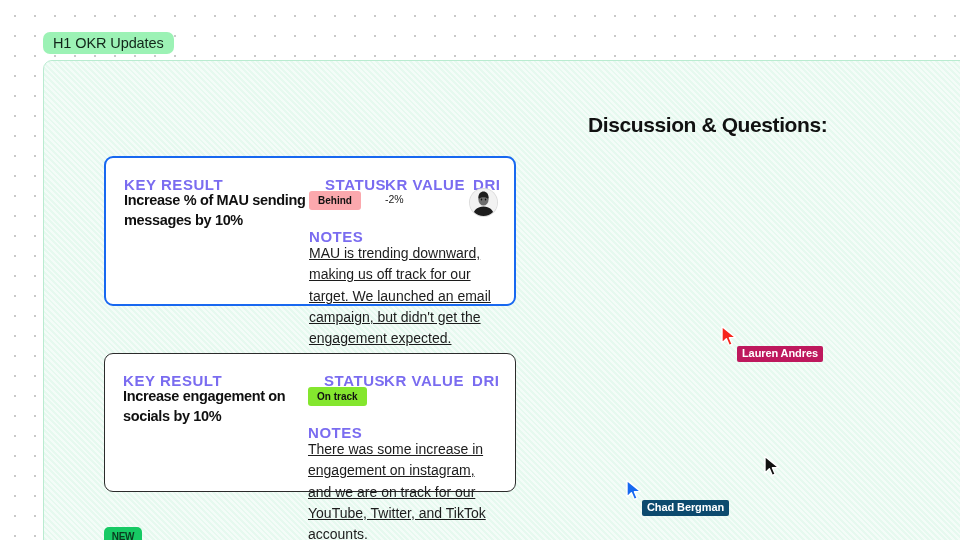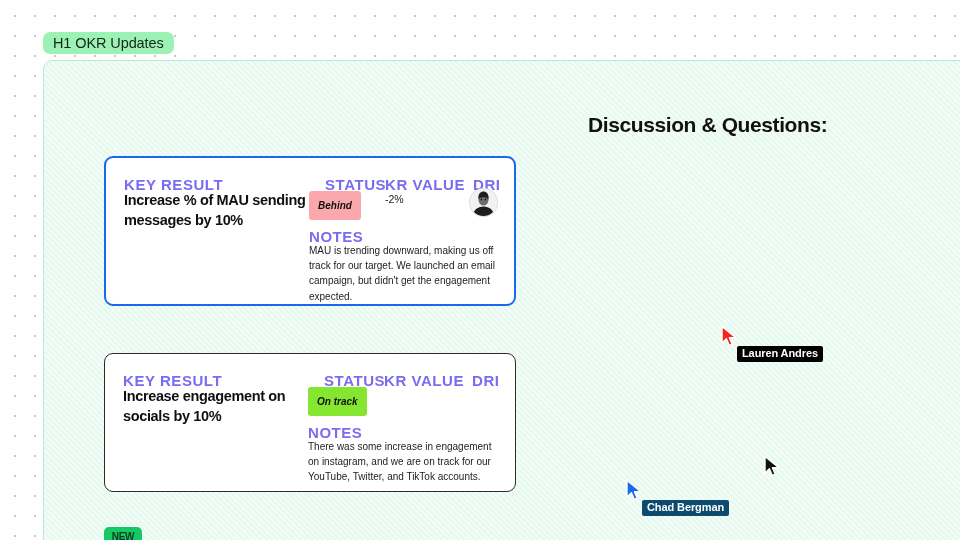--- a/index.html
+++ b/index.html
@@ -131,48 +131,48 @@
   .lbl-kr-value   { left: 279px; }
   .lbl-dri        { left: 367px; }
   .lbl-notes      { left: 203px; }
 
   .status-badge {
     position: absolute;
     left: 203px;
     display: flex;
     align-items: center;
     justify-content: center;
-    height: 29px;
+    height: 19px;
     padding: 0 9px;
     border-radius: 3px;
     font-size: 10px;
     font-weight: 600;
     color: #111111;
     white-space: nowrap;
-    font-style: italic;
   }
   .status-badge.behind  { background: #fba8ad; }
   .status-badge.ontrack { background: #84e62e; }
 
   .kr-value {
     position: absolute;
     left: 279px;
     width: 85px;
     font-size: 10.5px;
     color: #1c1c1c;
     line-height: 1.35;
   }
 
   .notes-body {
     position: absolute;
     left: 203px;
     width: 188px;
-    font-size: 10px;
+    font-size: 14px;
     color: #1c1c1c;
     line-height: 1.52;
+    text-decoration: underline;
   }
 
   
   .avatar {
     position: absolute;
     left: 364px;
     width: 27px;
     height: 27px;
     border-radius: 50%;
     overflow: hidden;
@@ -213,21 +213,21 @@
     white-space: nowrap;
     padding: 2px 5px 3px 5px;
     border-radius: 2px;
     font-size: 11px;
     font-weight: 700;
     color: #ffffff;
     letter-spacing: -0.1px;
     line-height: 1;
   }
   #cursor-lauren          { left: 676px; top: 264px; }
-  #cursor-lauren .name-tag{ left: 17px;  top: 21px; background: #000000; }
+  #cursor-lauren .name-tag{ left: 17px;  top: 21px; background: #be185d; }
   #cursor-chad            { left: 581px; top: 418px; }
   #cursor-chad .name-tag  { left: 17px;  top: 21px; background: #0c4a6e; }
 
   
   #local-pointer {
     position: absolute;
     left: 763px;
     top: 455px;
     z-index: 30;
   }

